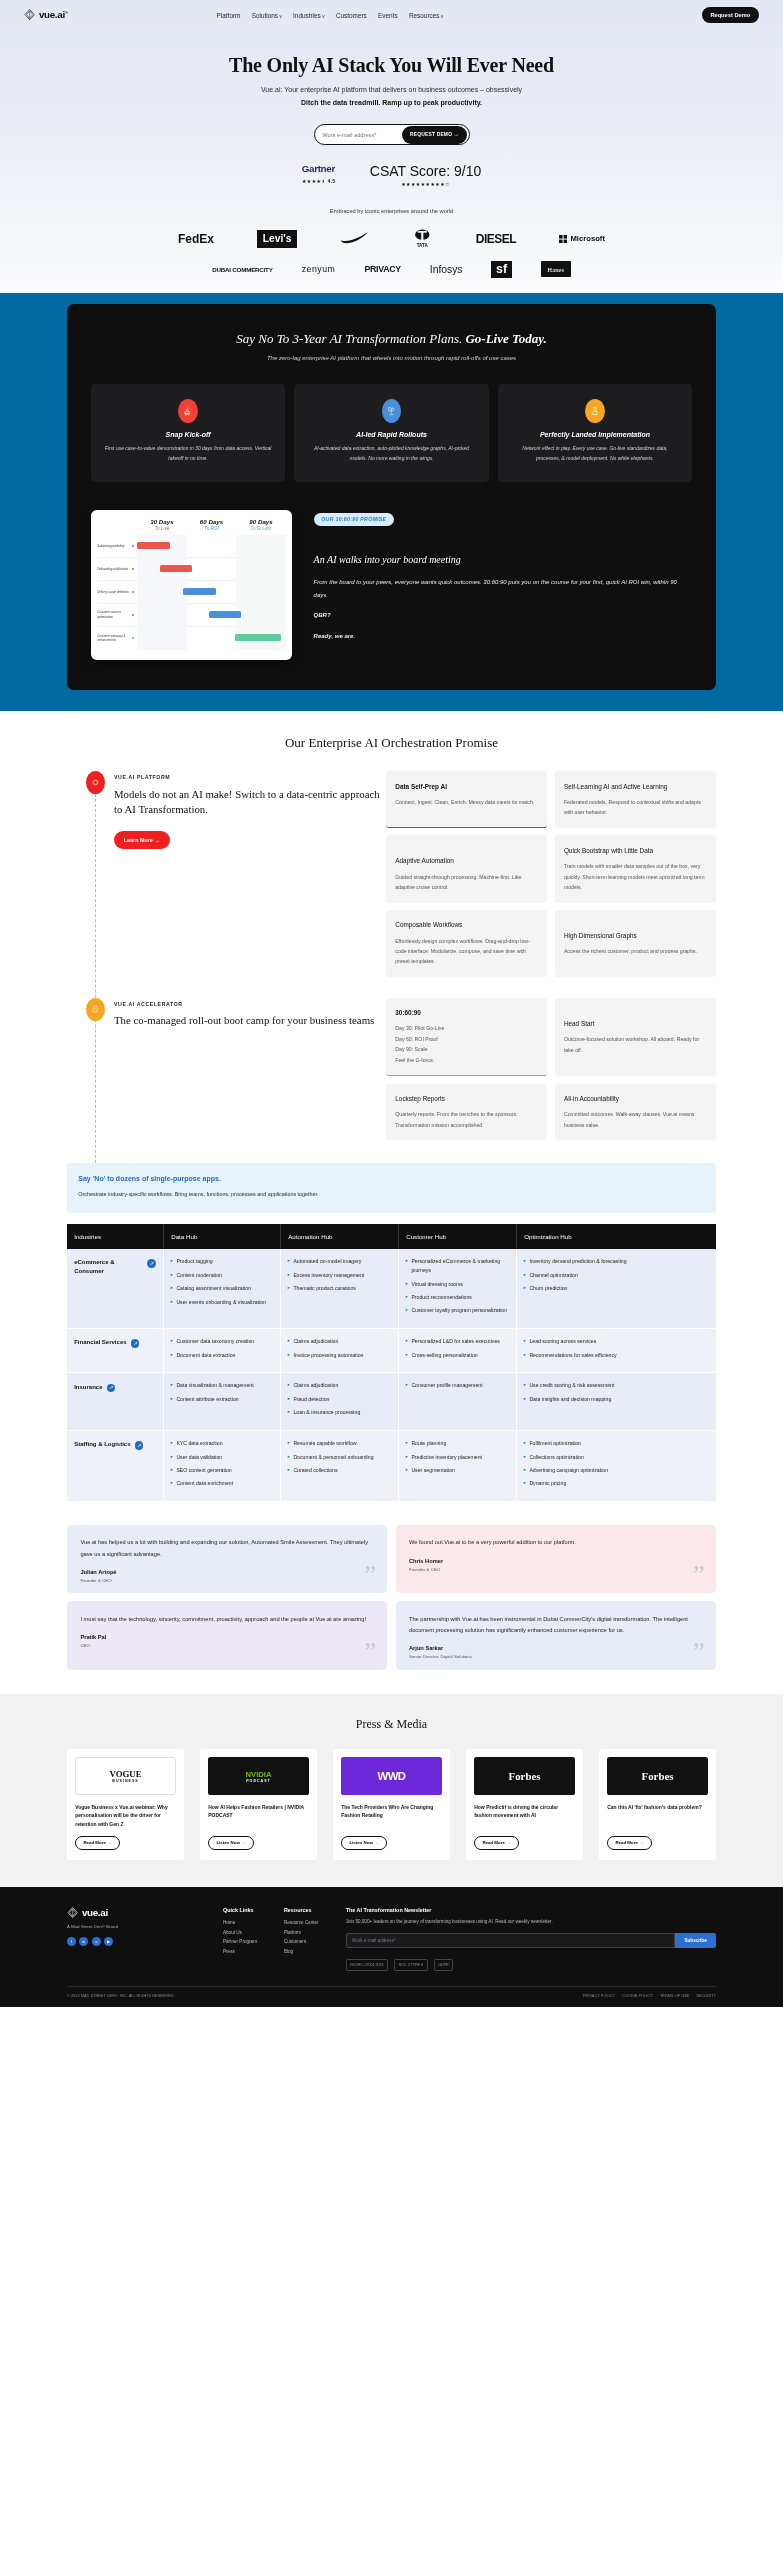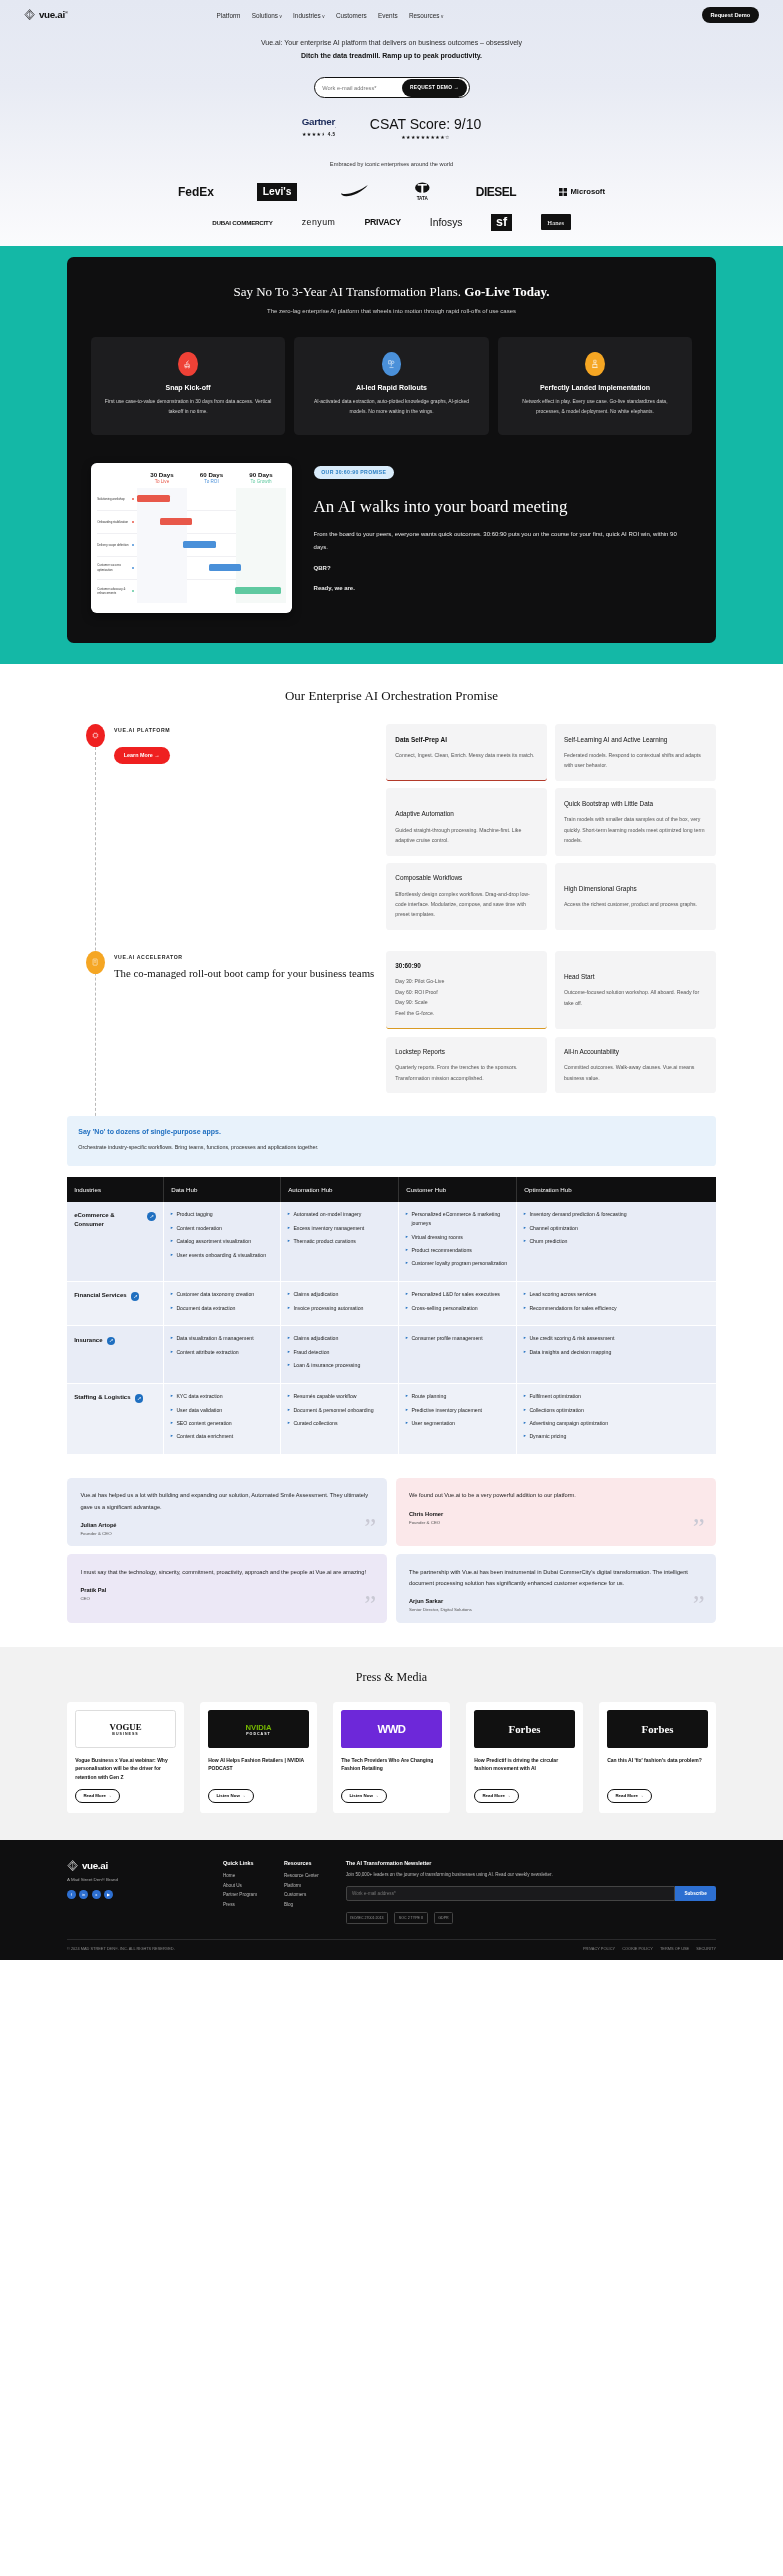--- a/index.html
+++ b/index.html
@@ -65,21 +65,21 @@
   .gartner sub { font-size: 4.1px; }
   .csat { font-size: 14px; font-weight: 400; color: #111; }
   .stars { font-size: 4.9px; letter-spacing: 0.5px; margin-top: 2.1px; color: #111; }
   .stars .num { font-size: 4.6px; font-weight: 700; margin-left: 3.1px; }
 
   .embraced { text-align:center; font-size: 5.7px; color: #333; margin-top: 21.6px; }
   .logo-row { display: flex; justify-content: center; align-items: center; gap: 43px; margin-top: 13.4px; }
   .logo-row .brand { font-weight: 900; color: #111; }
 
   
-  .dark-sec { padding: 11.3px 0 20.6px; background: #14b8a6; }
+  .dark-sec { padding: 11.3px 0 20.6px; background: #0369a1; font-style: italic; }
   .dark {
     width: 649px; margin: 0 auto; background: #0f0f10; border-radius: 6.7px;
     padding: 27px 24px 30px; color: #fff;
   }
   .dark h2 { text-align: center; font-size: 13px; font-weight: 400; }
   .dark h2 b { font-weight: 700; }
   .dark .dsub { text-align: center; font-size: 6px; color: #cfcfcf; margin-top: 7.2px; }
   .tri { display: flex; gap: 9.3px; margin-top: 23px; }
   .tri-card {
     flex: 1; background: #1d1d1f; border-radius: 4.6px; padding: 15.5px 12.4px 15.5px;
@@ -108,21 +108,21 @@
   .g-track { flex: 1; position: relative; height: 100%; }
   .g-bar { position: absolute; top: 6.7px; height: 7.7px; border-radius: 1.5px; }
   .g-cols { position:absolute; inset:0; display:flex; padding-left:40px; }
   .g-cols span { flex:1; }
 
   .promise-txt { flex: 1; padding-top: 3.1px; }
   .pill {
     display: inline-block; background: #d9ecfb; color: #2b7fc4; font-size: 5.2px;
     font-weight: 700; padding: 3.6px 7.7px; border-radius: 7.2px; letter-spacing: 0.3px;
   }
-  .promise-txt h3 { font-size: 17px; font-weight: 400; margin-top: 17px; line-height: 1.3; }
+  .promise-txt h3 { font-size: 10px; font-weight: 400; margin-top: 27px; line-height: 1.3; }
   .promise-txt p { font-size: 6px; line-height: 2.1; margin-top: 10.3px; color: #eaeaea; }
   .promise-txt p.s { margin-top: 8.2px; font-weight: 700; }
 
   
   .orch { padding: 24px 0 0; }
   .orch h2 { text-align: center; font-size: 13px; font-weight: 400; }
   .tl { position: relative; margin-top: 20.6px; padding-left: 0; }
   .tl-line {
     position: absolute; left: 28px; top: 17.5px; bottom: 10.3px; border-left: 0.5px dashed #b9b9b9;
   }
@@ -267,20 +267,21 @@
       <a href="#"><span>Platform</span></a>
       <a href="#"><span>Solutions</span><span class="cv">v</span></a>
       <a href="#"><span>Industries</span><span class="cv">v</span></a>
       <a href="#"><span>Customers</span></a>
       <a href="#"><span>Events</span></a>
       <a href="#"><span>Resources</span><span class="cv">v</span></a>
     </div>
     <button class="btn-demo">Request Demo</button>
   </nav>
 
+  <h1 class="serif">The Only AI Stack You Will Ever Need</h1>
   <div class="sub">Vue.ai: Your enterprise AI platform that delivers on business outcomes – obsessively</div>
   <div class="sub2">Ditch the data treadmill. Ramp up to peak productivity.</div>
 
   <div class="email-row">
     <input type="text" placeholder="Work e-mail address*" style="">
     <button>REQUEST DEMO →</button>
   </div>
 
   <div class="ratings">
     <div class="rate-col">
@@ -462,20 +463,21 @@
 
     <div class="tl-block">
       <div class="tl-left">
         <div class="tl-badge" style="background:#ef2020">
           <svg width="8.8" height="8.8" viewBox="0 0 24 24" fill="none" stroke="#fff" stroke-width="1.4">
               <rect x="7" y="7" width="10" height="10" rx="1"></rect>
               <path d="M10 4v3M14 4v3M10 17v3M14 17v3M4 10h3M4 14h3M17 10h3M17 14h3"></path>
             </svg>
         </div>
         <div class="kicker">VUE.AI PLATFORM</div>
+        <h3 class="serif">Models do not an AI make! Switch to a data-centric approach to AI Transformation.</h3>
         <button class="learn" style="background:#ef2020">Learn More →</button>
       </div>
       <div class="cards">
         <div class="card accent-r">
           <h4 class="b">Data Self-Prep AI</h4>
             <p>Connect, Ingest. Clean, Enrich. Messy data meets its match.</p>
         </div>
         <div class="card">
           <h4>Self-Learning AI and Active Learning</h4>
             <p>Federated models. Respond to contextual shifts and adapts with user behavior.</p>

